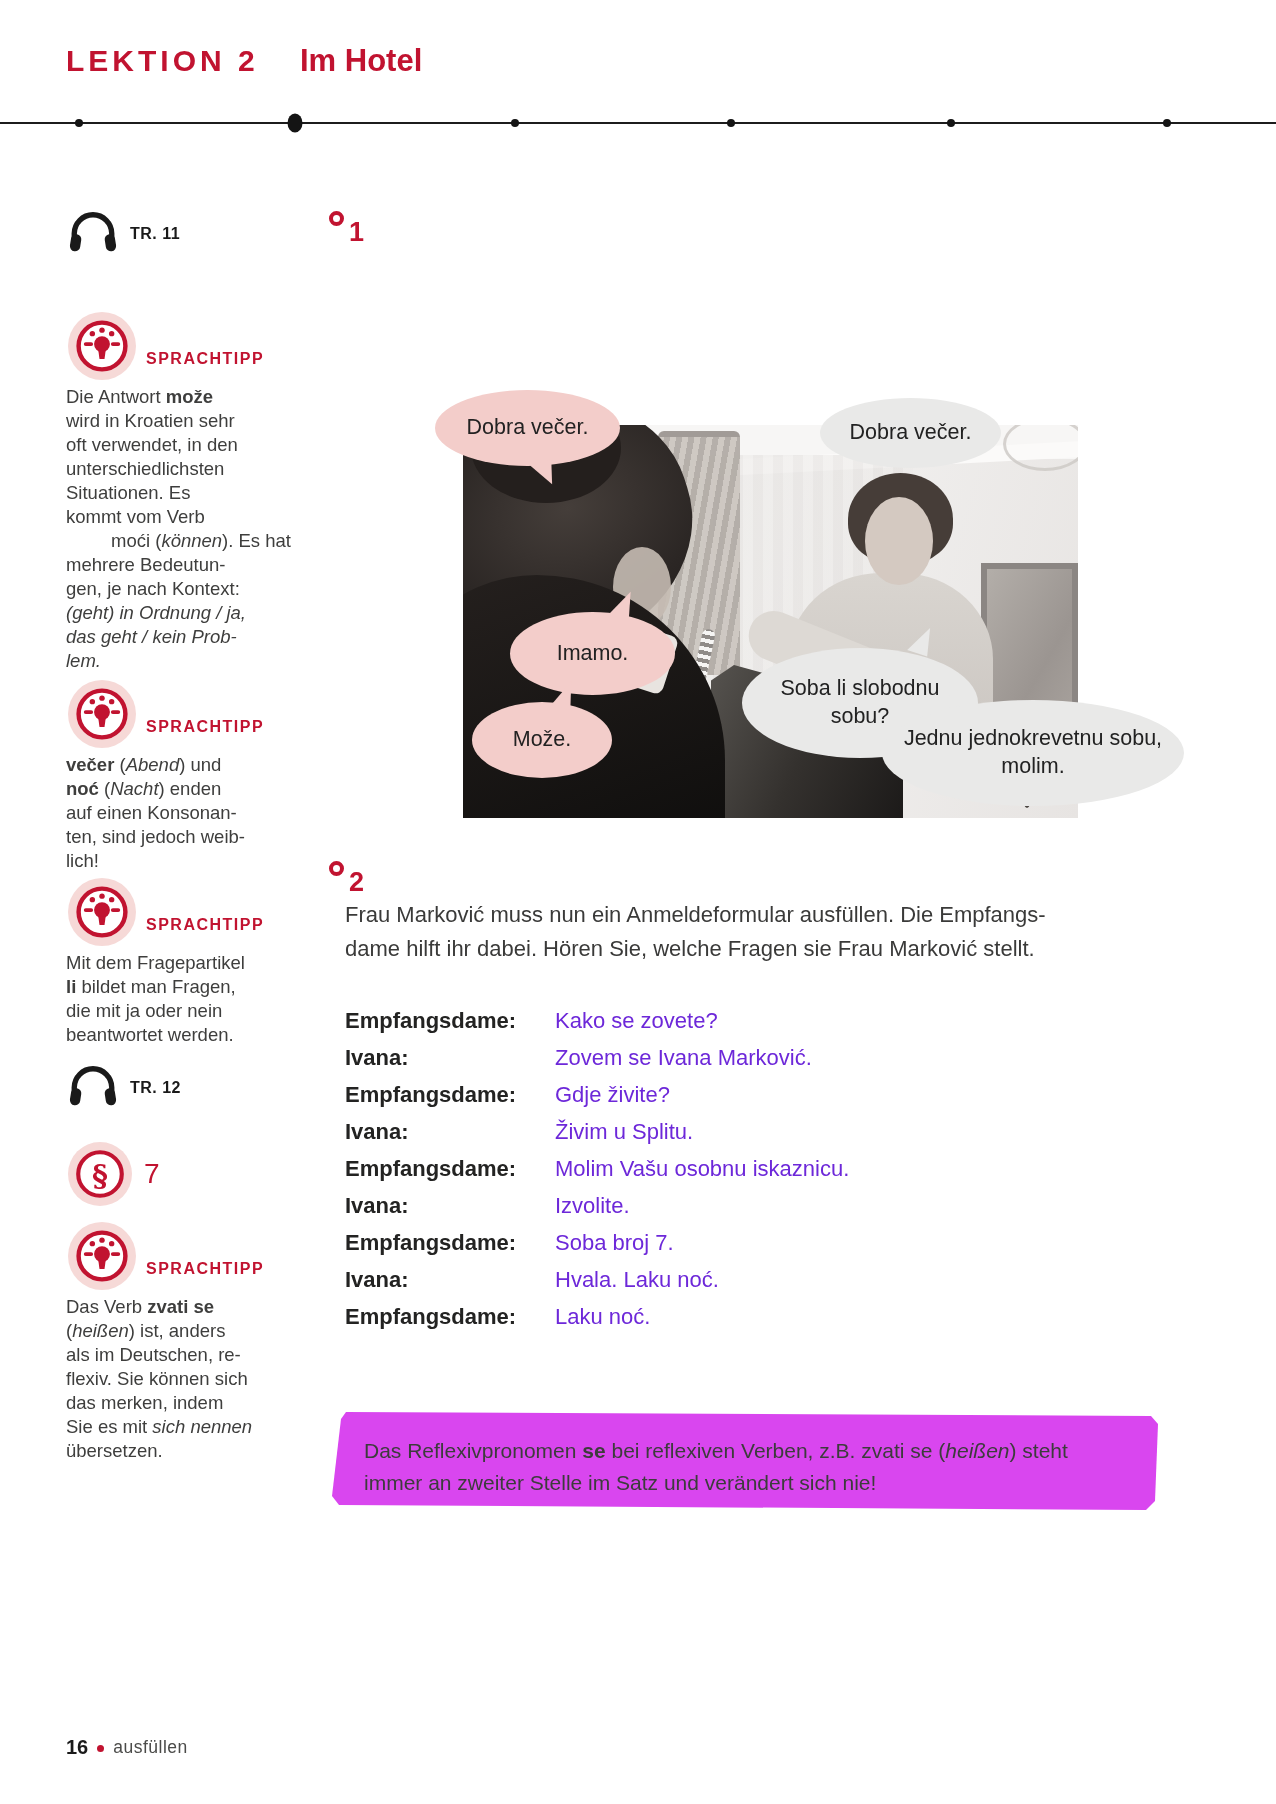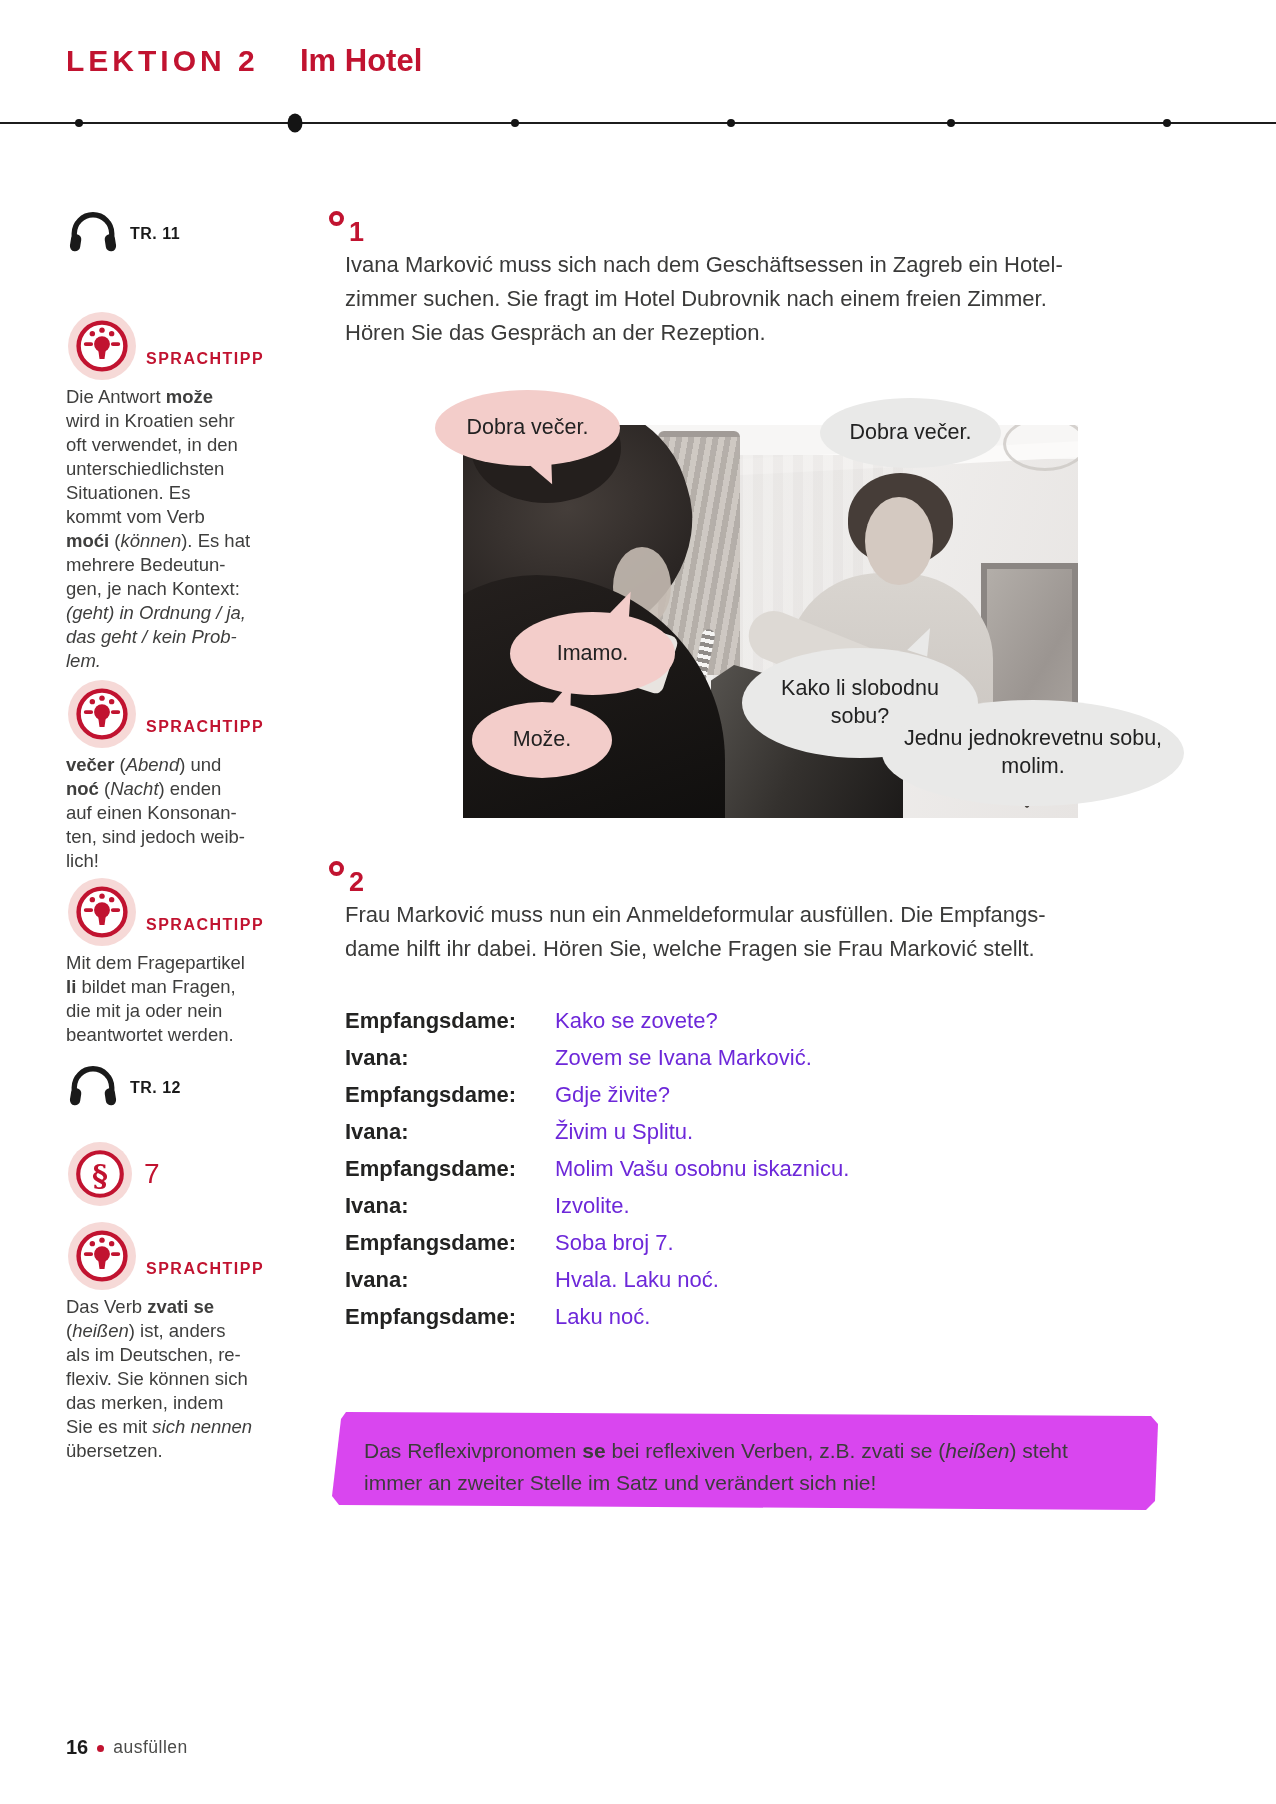--- a/index.html
+++ b/index.html
@@ -160,21 +160,21 @@
         </svg>
       </span>
       <span class="tip-label">SPRACHTIPP</span>
     </div>
     <div class="tip-body"><span>Die Antwort </span><span style="font-weight: bold;">može</span><span>
 wird in Kroatien sehr
 oft verwendet, in den
 unterschiedlichsten
 Situationen. Es
 kommt vom Verb
-</span><span style="font-weight: bold;">moći</span><span> (</span><span style="font-style: italic;">können</span><span>). Es hat
+</span><span style="font-weight: normal; margin-left: 45px;">moći</span><span> (</span><span style="font-style: italic;">können</span><span>). Es hat
 mehrere Bedeutun-
 gen, je nach Kontext:
 </span><span style="font-style: italic;">(geht) in Ordnung / ja,
 das geht / kein Prob-
 lem.</span></div>
   </div>
 
   <div class="tip" style="top:680px">
     <div class="tip-head">
       <span class="halo">
@@ -263,23 +263,20 @@
 flexiv. Sie können sich
 das merken, indem
 Sie es mit </span><span style="font-style: italic;">sich nennen</span><span>
 übersetzen.</span></div>
   </div>
 
   <div class="ex-marker" style="left:329px;top:211px">
     <span class="ring"></span>
     <span class="ex-num">1</span>
   </div>
-  <div class="intro" style="top:248px">Ivana Marković muss sich nach dem Geschäftsessen in Zagreb ein Hotel-
-zimmer suchen. Sie fragt im Hotel Dubrovnik nach einem freien Zimmer.
-Hören Sie das Gespräch an der Rezeption.</div>
 
   <div class="montage">
     <div class="photo">
       <div class="ceiling"></div>
       <div class="molding"></div>
       <div class="wall-stripes"></div>
       <div class="chandelier"></div>
       <div class="hanging"></div>
       <div class="frame"></div>
       <div class="leaf1"></div>
@@ -303,21 +300,21 @@
     <div class="bubble pink b1">
         <span>Dobra večer.</span>
       </div>
     <div class="bubble gray b2">
         <span>Dobra večer.</span>
       </div>
     <div class="bubble pink b3">
         <span>Imamo.</span>
       </div>
     <div class="bubble gray b4">
-        <span>Kako li slobodnu sobu?</span>
+        <span>Soba li slobodnu sobu?</span>
       </div>
     <div class="bubble gray b6">
         <span>Jednu jednokrevetnu sobu, molim.</span>
       </div>
     <div class="bubble pink b5">
         <span>Može.</span>
       </div>
   </div>
 
   <div class="ex-marker" style="left:329px;top:861px">

